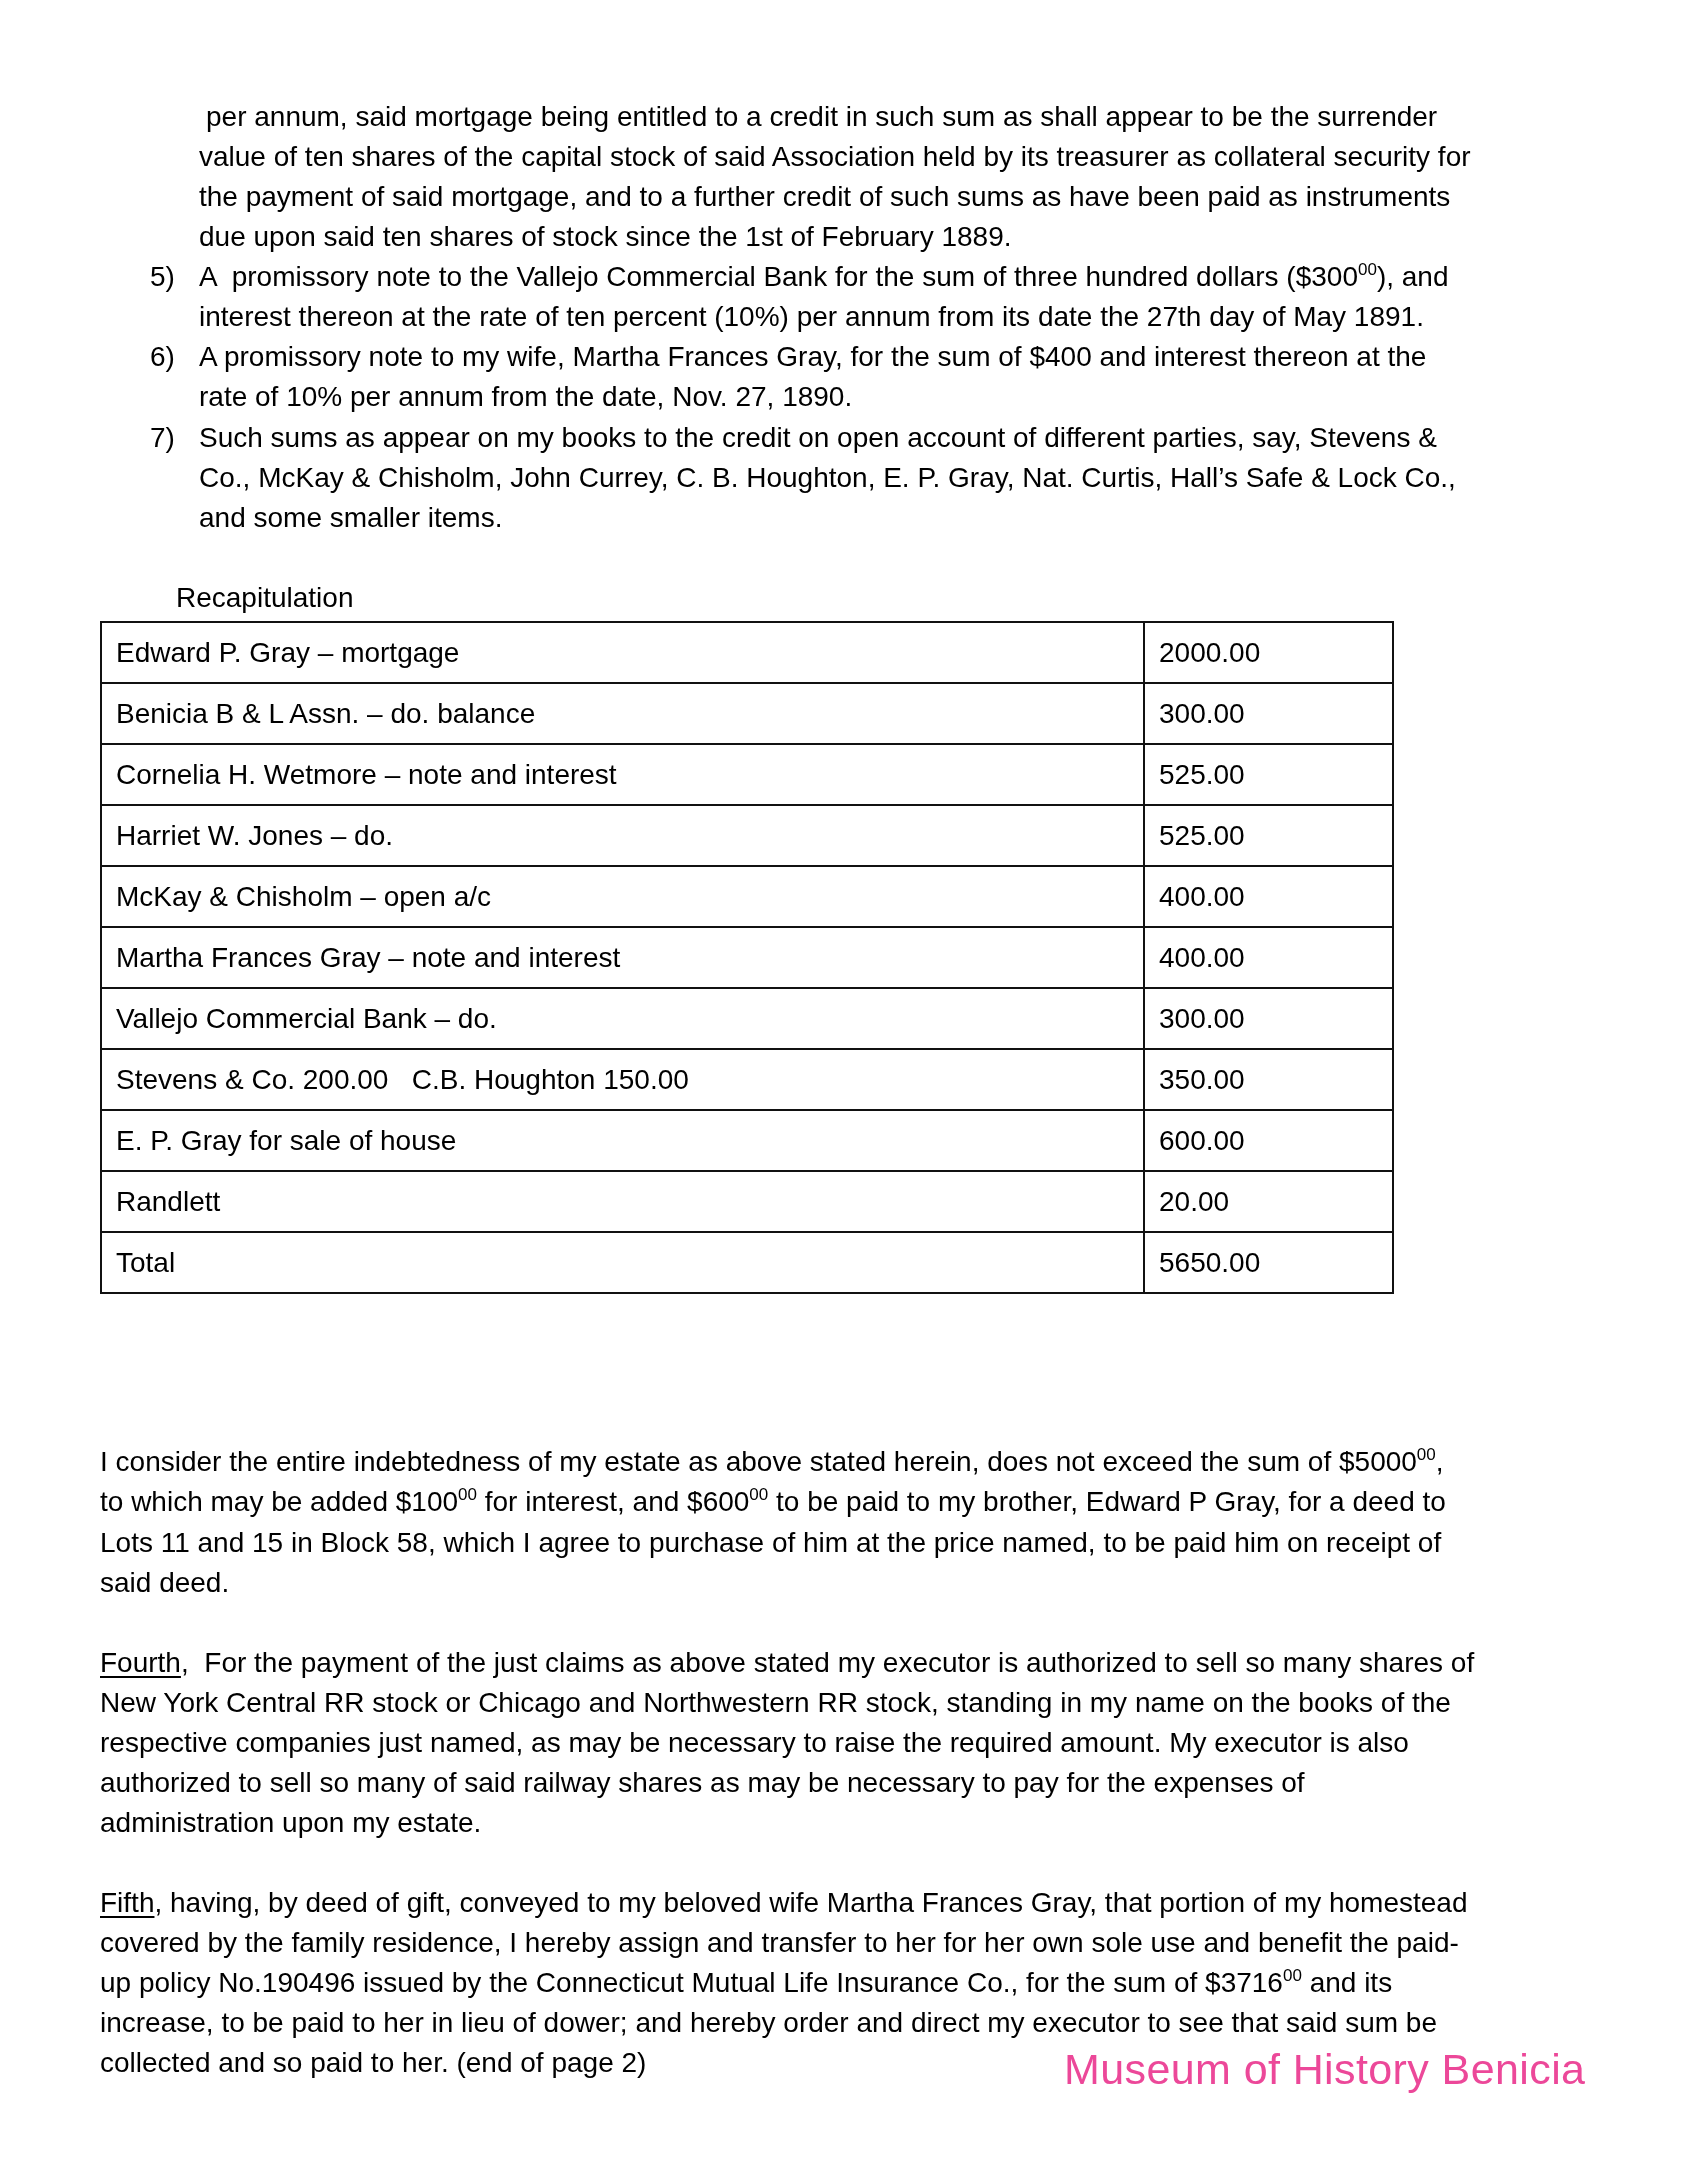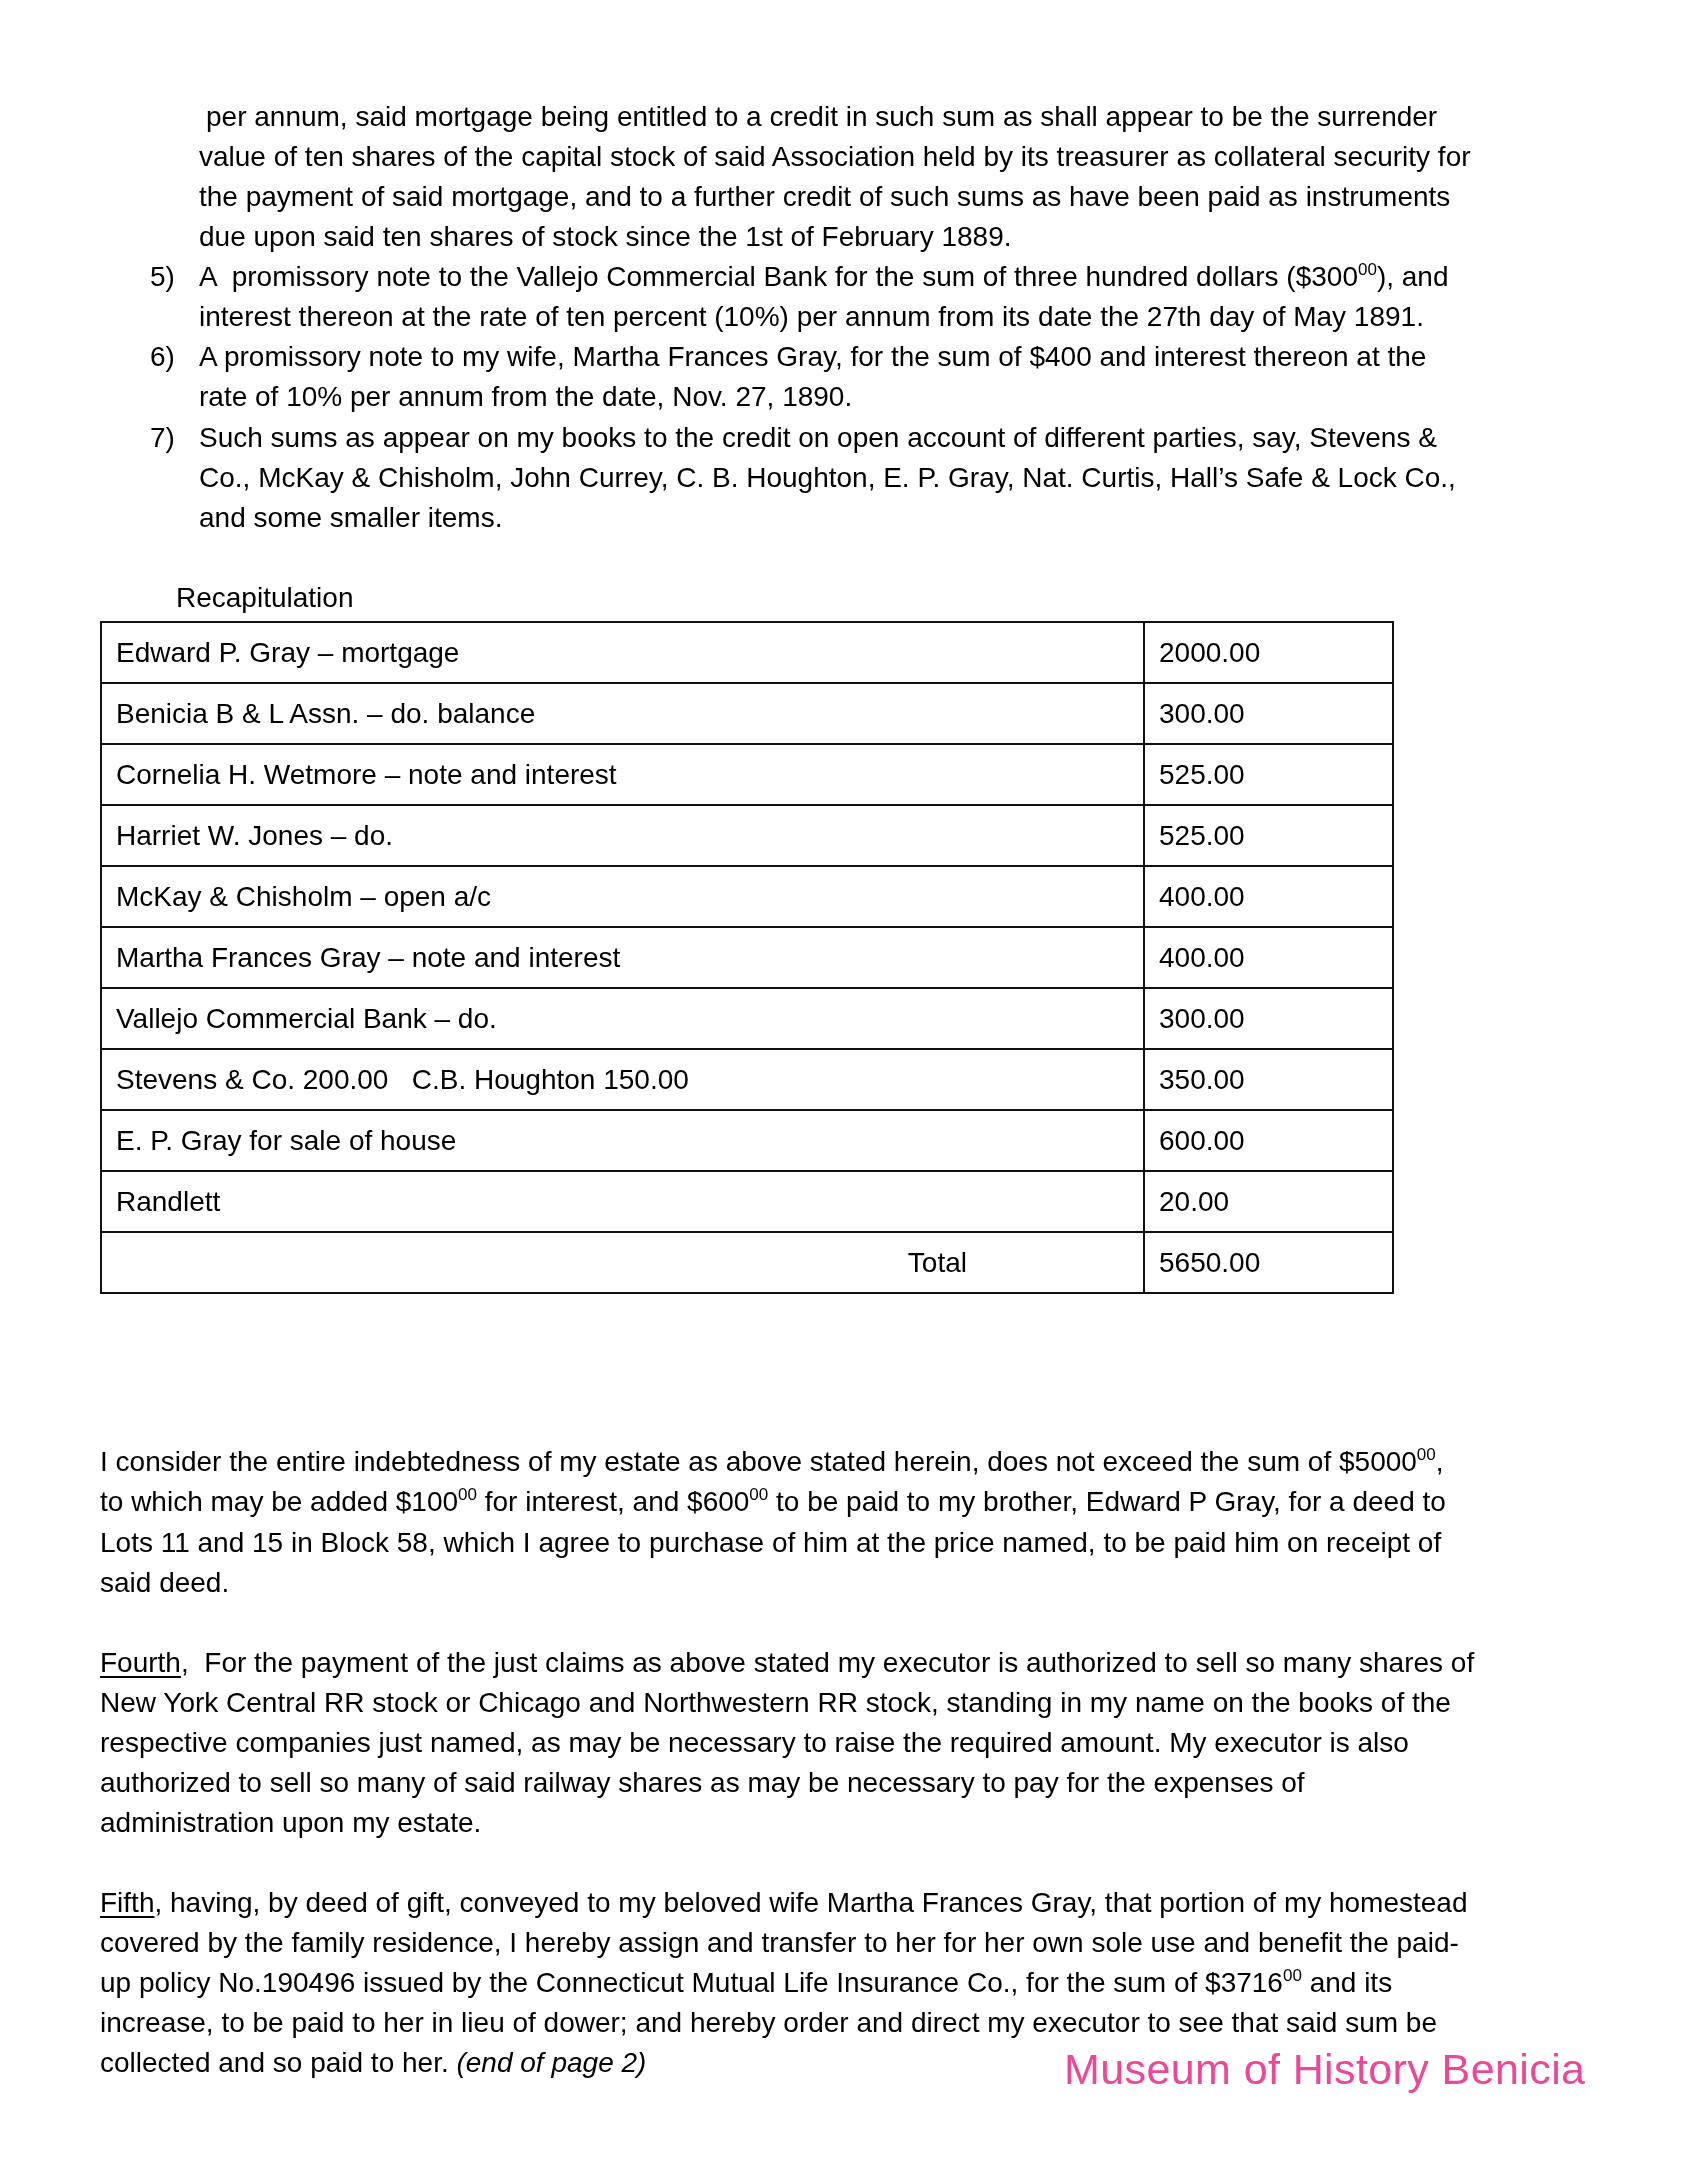--- a/index.html
+++ b/index.html
@@ -6,37 +6,37 @@
   body {
     width: 1687px; height: 2183px; position: relative; overflow: hidden;
     font-family: "Liberation Sans", sans-serif; color: #000;
   }
   .line {
     position: absolute; white-space: pre; font-size: 28px; line-height: 40px; height: 40px;
   }
   .num { position: absolute; white-space: pre; font-size: 28px; line-height: 40px; }
   sup { font-size: 17px; line-height: 0; vertical-align: 11.2px; }
   .ul { text-decoration: underline; text-underline-offset: 3.5px; text-decoration-thickness: 2.1px; }
-  .it { font-style: italic; }
+  .it { }
 
   #recap-title { position: absolute; left: 176px; top: 578px; font-size: 28px; line-height: 40px; white-space: pre; }
 
   #recap-table {
     position: absolute; left: 100px; top: 621px;
     border-collapse: collapse; table-layout: fixed;
     width: 1292px;
   }
   #recap-table td {
     border: 2.1px solid #111; height: 61px; padding: 0 14px;
     font-size: 28px; line-height: 28px; white-space: pre; vertical-align: middle;
     box-sizing: border-box;
   }
   #recap-table td.desc { width: 1043px; text-align: left; }
   #recap-table td.amt { width: 249px; text-align: left; padding-right: 14px; }
-  #recap-table tr.total td.desc { text-align: right; padding-right: 176px; }
+  #recap-table tr.total td.desc { padding-right: 176px; }
 
   #watermark {
     position: absolute; left: 1064px; top: 2041px;
     font-family: "Liberation Sans", sans-serif; font-size: 43px; line-height: 56px;
     color: #ec4899; white-space: pre; letter-spacing: 0.4px;
   }
 </style>
 </head>
 <body>
 

